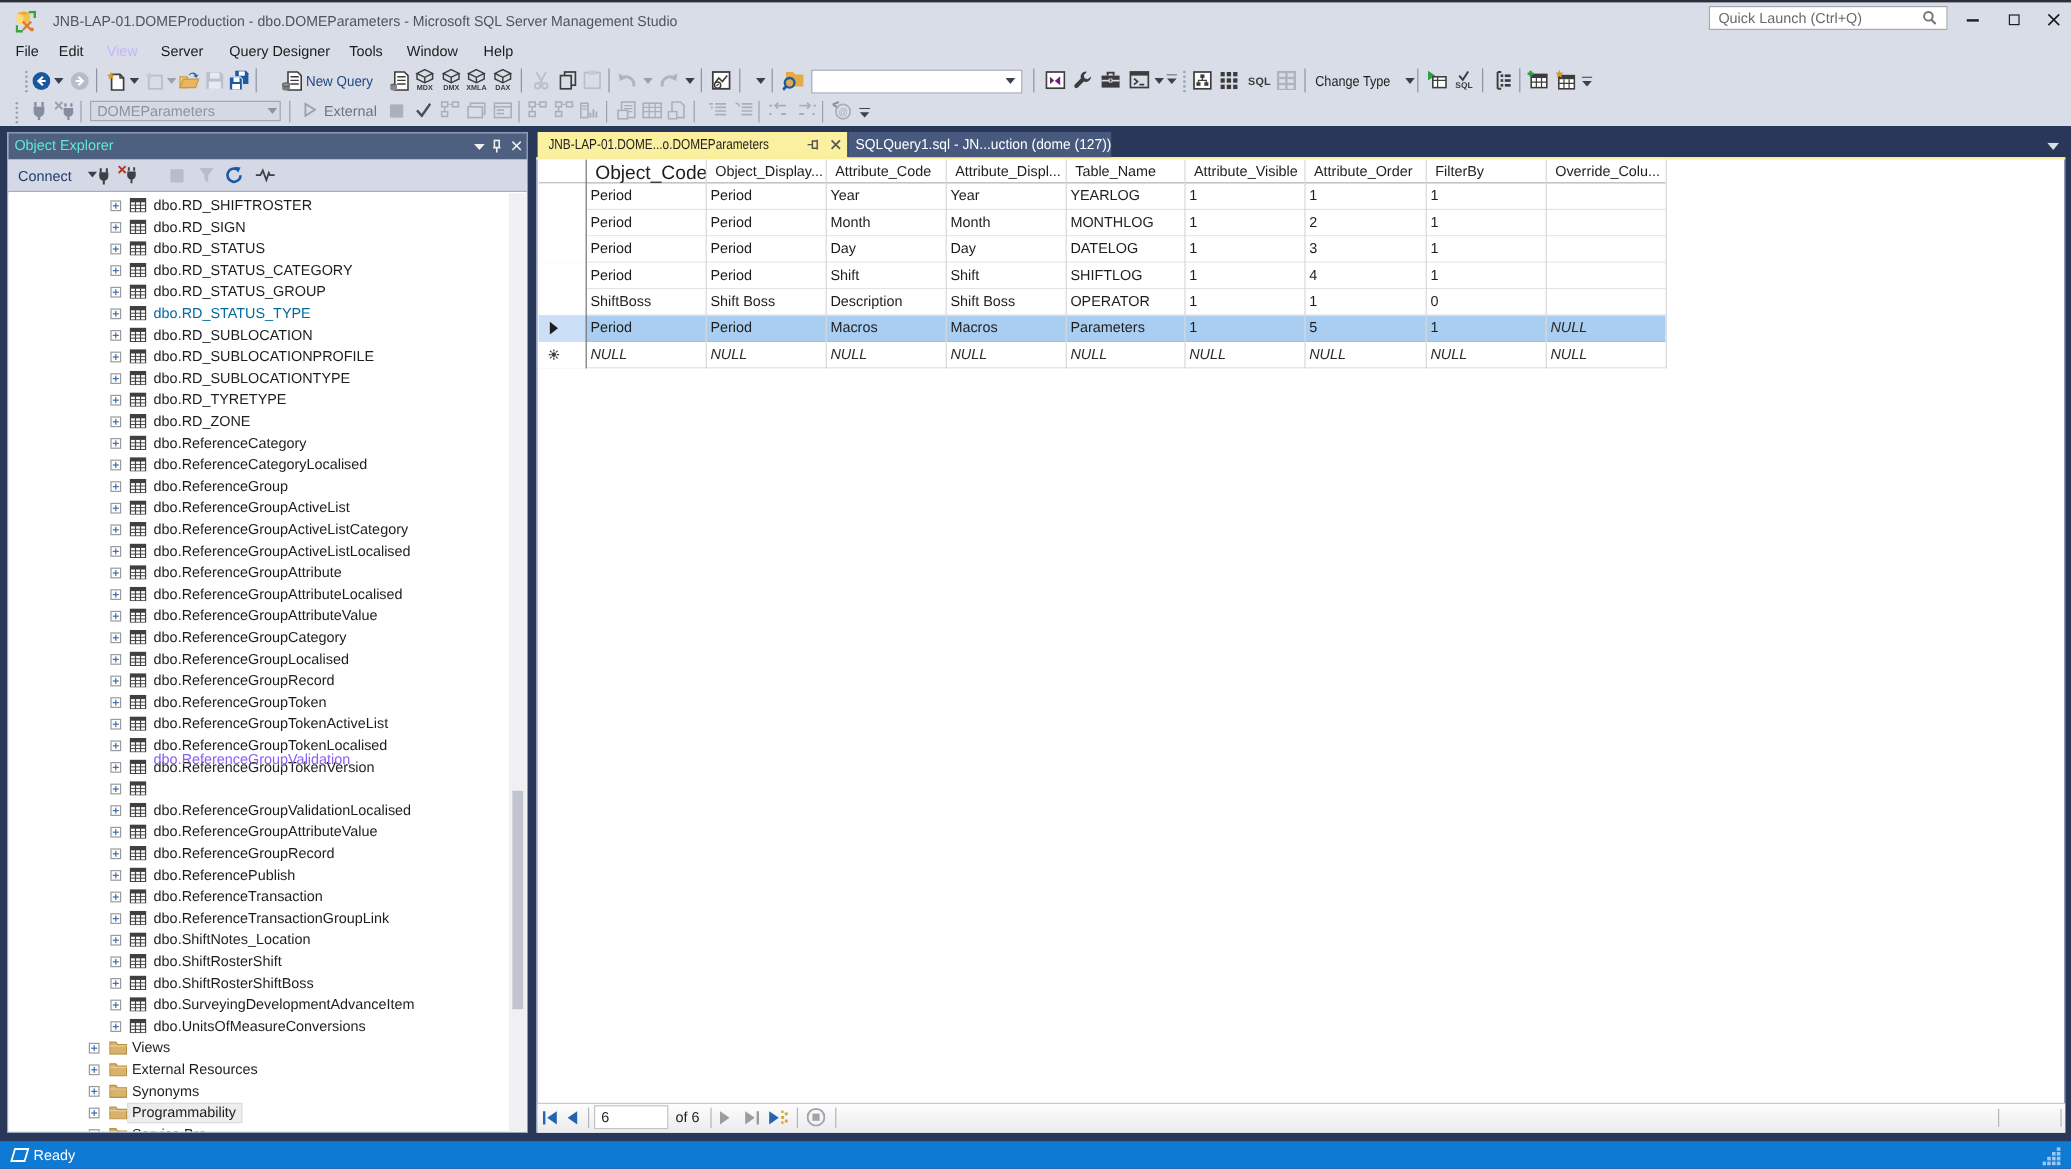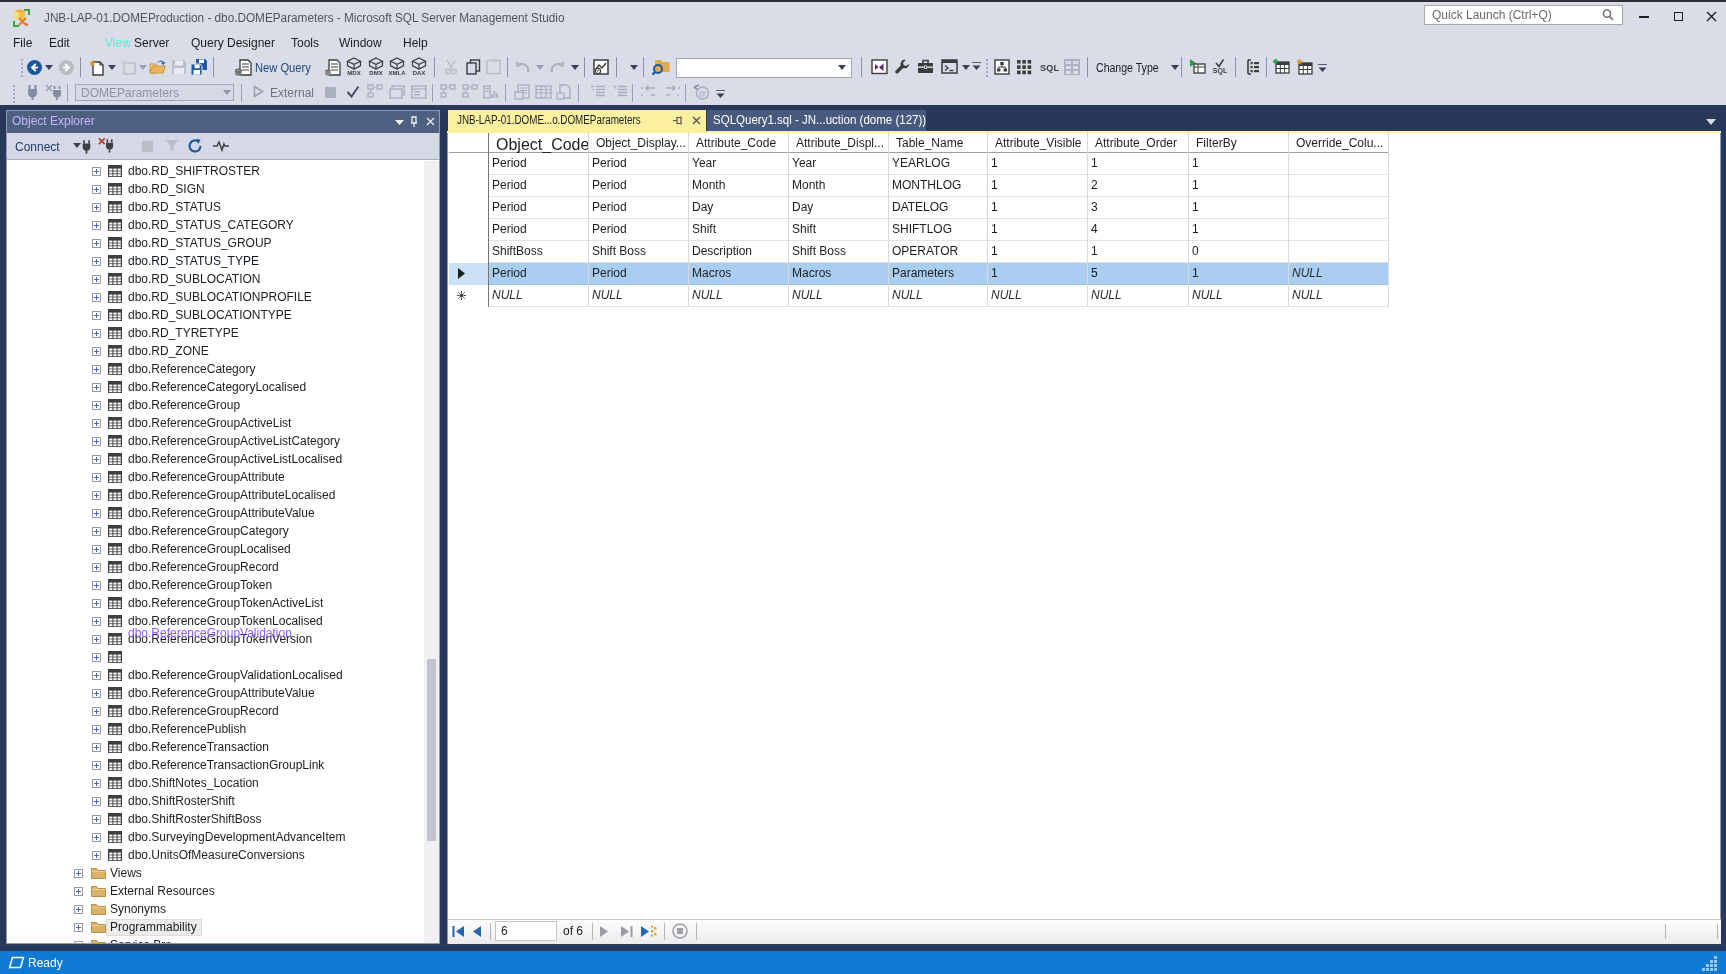--- a/index.html
+++ b/index.html
@@ -35,21 +35,21 @@
 <path d="M8.6 8.4 L12 12" stroke="#757575" stroke-width="1.8"></path>
 </svg>
 
 <div class="abs" style="left:1639px;top:16px;width:10px;height:1.5px;background:#1e1e1e"></div>
 <div class="abs" style="left:1674px;top:12px;width:9px;height:9px;border:1.5px solid #1e1e1e"></div>
 <svg class="abs" style="left:1706px;top:11px" width="11" height="11" viewBox="0 0 11 11">
 <path d="M1 1 L10 10 M10 1 L1 10" stroke="#1e1e1e" stroke-width="1.4"></path>
 </svg>
 <div class="abs" style="left:13px;top:36px;font-size:12px;color:#1b1b1b">File</div>
 <div class="abs" style="left:49px;top:36px;font-size:12px;color:#1b1b1b">Edit</div>
-<div class="abs" style="left:105px;top:36px;font-size:12px;color:#5eead4">View</div>
+<div class="abs" style="left:89px;top:36px;font-size:12px;color:#c4b5fd">View</div>
 <div class="abs" style="left:134px;top:36px;font-size:12px;color:#1b1b1b">Server</div>
 <div class="abs" style="left:191px;top:36px;font-size:12px;color:#1b1b1b">Query Designer</div>
 <div class="abs" style="left:291px;top:36px;font-size:12px;color:#1b1b1b">Tools</div>
 <div class="abs" style="left:339px;top:36px;font-size:12px;color:#1b1b1b">Window</div>
 <div class="abs" style="left:403px;top:36px;font-size:12px;color:#1b1b1b">Help</div>
 <svg class="abs" style="left:20px;top:58px" width="4" height="19" viewBox="0 0 4 19">
     <circle cx="2" cy="2" r="1.1" fill="#9aa0b0"></circle>
     <circle cx="2" cy="6" r="1.1" fill="#9aa0b0"></circle>
     <circle cx="2" cy="10" r="1.1" fill="#9aa0b0"></circle>
     <circle cx="2" cy="14" r="1.1" fill="#9aa0b0"></circle>
@@ -393,21 +393,21 @@
     <path d="M1 3 l5-2 M1 3 l4.5 3" stroke="#8a90a2" stroke-width="1.6" fill="none"></path>
     <circle cx="9.5" cy="9" r="6" fill="none" stroke="#a9aebc" stroke-width="1.4"></circle>
     <text x="9.5" y="12" font-size="8" text-anchor="middle" fill="#a9aebc" font-family="Liberation Sans">@</text>
   </svg>
 <svg class="abs" style="left:716px;top:90px" width="9" height="10" viewBox="0 0 9 10">
 <path d="M0 0 h9" stroke="#39404f" stroke-width="1.6"></path>
 <path d="M0.5 3.5 h8 l-4 4.5 z" fill="#39404f"></path>
 </svg>
 <div class="abs" style="left:6px;top:110px;width:434px;height:834px;border:1px solid #8c9ab8;background:#fff"></div>
 <div class="abs" style="left:7px;top:111px;width:432px;height:22px;background:#4e6080"></div>
-<div class="abs" style="left:12px;top:114px;font-size:12px;color:#c4b5fd">Object Explorer</div>
+<div class="abs" style="left:12px;top:114px;font-size:12px;color:#5eead4">Object Explorer</div>
 <svg class="abs" style="left:395px;top:120px" width="9" height="5" viewBox="0 0 9 5">
     <path d="M0 0 h9 l-4.5 5 z" fill="#f0f0f0"></path>
   </svg>
 <svg class="abs" style="left:409px;top:116px" width="10" height="12" viewBox="0 0 10 12">
 <path d="M3 1 h4 v6 h-4 z M2 7 h6 M5 7 v4" fill="none" stroke="#f0f0f0" stroke-width="1.3"></path>
 </svg>
 <svg class="abs" style="left:426px;top:117px" width="9" height="9" viewBox="0 0 9 9">
     <path d="M1 1 L8 8 M8 1 L1 8" stroke="#f0f0f0" stroke-width="1.3"></path>
   </svg>
 <div class="abs" style="left:7px;top:133px;width:432px;height:27px;background:#d5d9e6;border-bottom:1px solid #a8aec0"></div>
@@ -527,21 +527,21 @@
 <rect x="1.2" y="3.6" width="3.2" height="2" fill="#fff"></rect>
         <rect x="5.4" y="3.6" width="3.2" height="2" fill="#fff"></rect>
         <rect x="9.6" y="3.6" width="3.2" height="2" fill="#fff"></rect>
 <rect x="1.2" y="6.4" width="3.2" height="2" fill="#fff"></rect>
         <rect x="5.4" y="6.4" width="3.2" height="2" fill="#fff"></rect>
         <rect x="9.6" y="6.4" width="3.2" height="2" fill="#fff"></rect>
 <rect x="1.2" y="9.2" width="3.2" height="2" fill="#fff"></rect>
         <rect x="5.4" y="9.2" width="3.2" height="2" fill="#fff"></rect>
         <rect x="9.6" y="9.2" width="3.2" height="2" fill="#fff"></rect>
 </svg>
-      <div class="abs t12" style="left:128px;top:252px;color:#0f172a">dbo.RD_STATUS_TYPE</div>
+      <div class="abs t12" style="left:128px;top:252px;color:#0369a1">dbo.RD_STATUS_TYPE</div>
       <div class="abs" style="left:92px;top:275px;width:9px;height:9px;background:#fff;border:1px solid #9a9a9a;box-sizing:border-box"></div>
 <div class="abs" style="left:94px;top:279px;width:5px;height:1px;background:#3b6cb5"></div>
 <div class="abs" style="left:96px;top:277px;width:1px;height:5px;background:#3b6cb5"></div>
       <svg class="abs" style="left:108px;top:273px" width="14" height="12" viewBox="0 0 14 12">
 <rect x="0" y="0" width="14" height="12" fill="#403f41"></rect>
 <rect x="1.2" y="3.6" width="3.2" height="2" fill="#fff"></rect>
         <rect x="5.4" y="3.6" width="3.2" height="2" fill="#fff"></rect>
         <rect x="9.6" y="3.6" width="3.2" height="2" fill="#fff"></rect>
 <rect x="1.2" y="6.4" width="3.2" height="2" fill="#fff"></rect>
         <rect x="5.4" y="6.4" width="3.2" height="2" fill="#fff"></rect>

